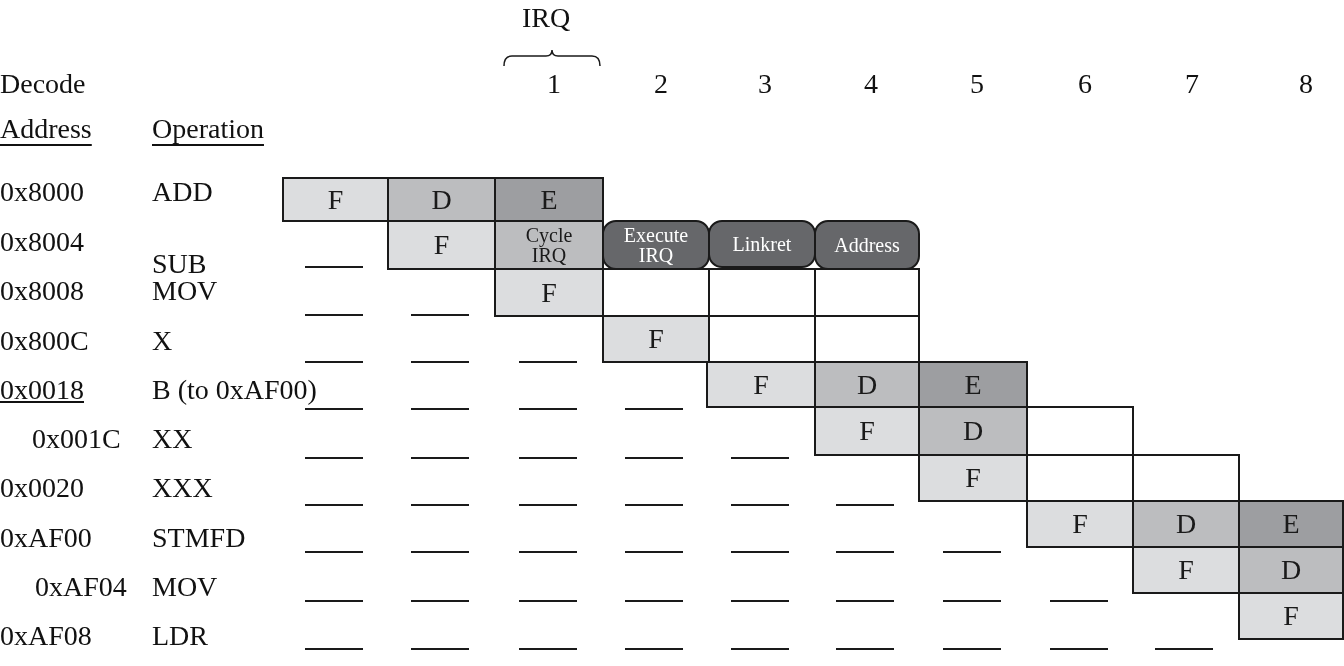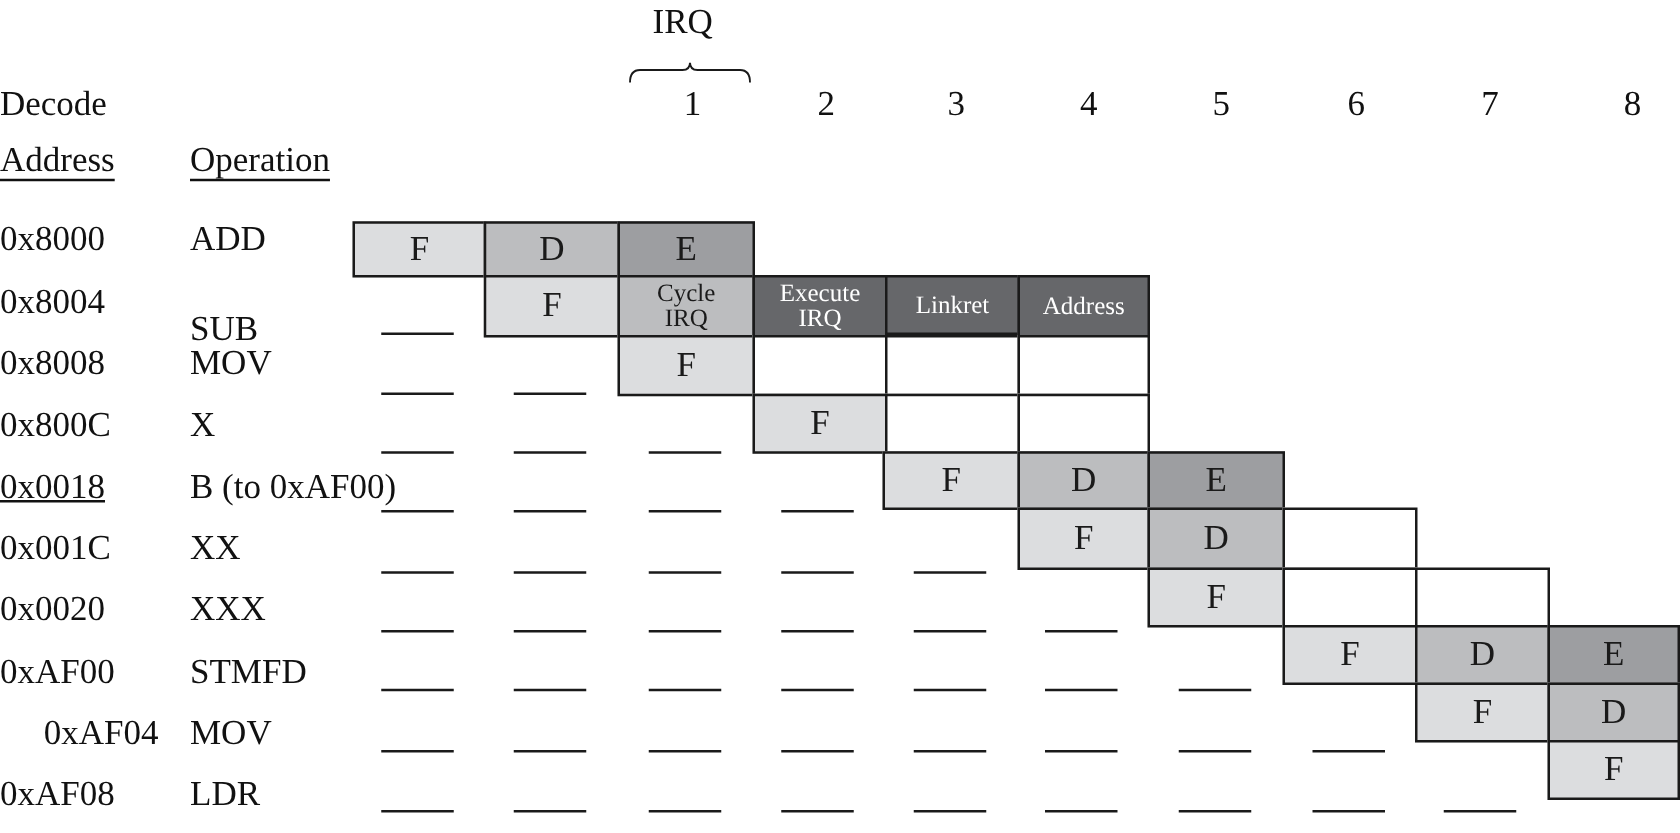--- a/index.html
+++ b/index.html
@@ -7,21 +7,21 @@
          font-family:"DejaVu Serif","Liberation Serif",serif; color:#111; }
   .lbl { position:absolute; font-size:28px; line-height:32px; white-space:nowrap; font-family:"Liberation Serif","DejaVu Serif",serif; }
   .ul { text-decoration:underline; text-underline-offset:6px; text-decoration-thickness:2px; }
   .cyc { position:absolute; top:68px; width:40px; margin-left:-20px; text-align:center; font-size:28px; line-height:32px; font-family:"Liberation Serif","DejaVu Serif",serif; }
   .cell { position:absolute; box-sizing:border-box; border:2px solid #1a1a1a; display:flex; align-items:center; justify-content:center; text-align:center;
           font-family:"Liberation Serif","DejaVu Serif",serif; font-size:28px; }
   .cell.small { font-size:20px; line-height:20px; }
   .F { background:#dcdddf; color:#1a1a1a; }
   .D { background:#bcbdbf; color:#1a1a1a; }
   .E { background:#9d9ea1; color:#1a1a1a; }
-  .X { background:#66676a; color:#ffffff; }
+  .X { background:#66676a; color:#ffffff;border-radius:14px; }
   .W { background:#ffffff; }
   .dash { position:absolute; height:2px; width:58px; background:#1a1a1a; }
   .brace { position:absolute; left:502px; top:50px; width:100px; height:18px; }
 </style>
 </head>
 <body>
 
 <div class="lbl" style="left:522px;top:2px;">IRQ</div>
 <svg class="brace" viewBox="0 0 100 18">
   <path d="M2 16 Q2 6 10 6 L44 6 Q50 6 50 0 Q50 6 56 6 L90 6 Q98 6 98 16" fill="none" stroke="#1a1a1a" stroke-width="1.5"></path>
@@ -42,21 +42,21 @@
 <div class="lbl" style="left:0;top:176px;">0x8000</div>
 <div class="lbl" style="left:152px;top:176px;">ADD</div>
 <div class="lbl" style="left:0;top:226px;">0x8004</div>
 <div class="lbl" style="left:152px;top:226px;margin-top:22px;">SUB</div>
 <div class="lbl" style="left:0;top:275px;">0x8008</div>
 <div class="lbl" style="left:152px;top:275px;">MOV</div>
 <div class="lbl" style="left:0;top:325px;">0x800C</div>
 <div class="lbl" style="left:152px;top:325px;">X</div>
 <div class="lbl" style="left:0;top:374px;text-decoration:underline;">0x0018</div>
 <div class="lbl" style="left:152px;top:374px;">B (to 0xAF00)</div>
-<div class="lbl" style="left:0;top:423px;">0x001C</div>
+<div class="lbl" style="left:0;top:423px;padding-left:32px;">0x001C</div>
 <div class="lbl" style="left:152px;top:423px;">XX</div>
 <div class="lbl" style="left:0;top:472px;">0x0020</div>
 <div class="lbl" style="left:152px;top:472px;">XXX</div>
 <div class="lbl" style="left:0;top:522px;">0xAF00</div>
 <div class="lbl" style="left:152px;top:522px;">STMFD</div>
 <div class="lbl" style="left:0;top:571px;margin-left:35px;">0xAF04</div>
 <div class="lbl" style="left:152px;top:571px;">MOV</div>
 <div class="lbl" style="left:0;top:620px;">0xAF08</div>
 <div class="lbl" style="left:152px;top:620px;">LDR</div>
 

